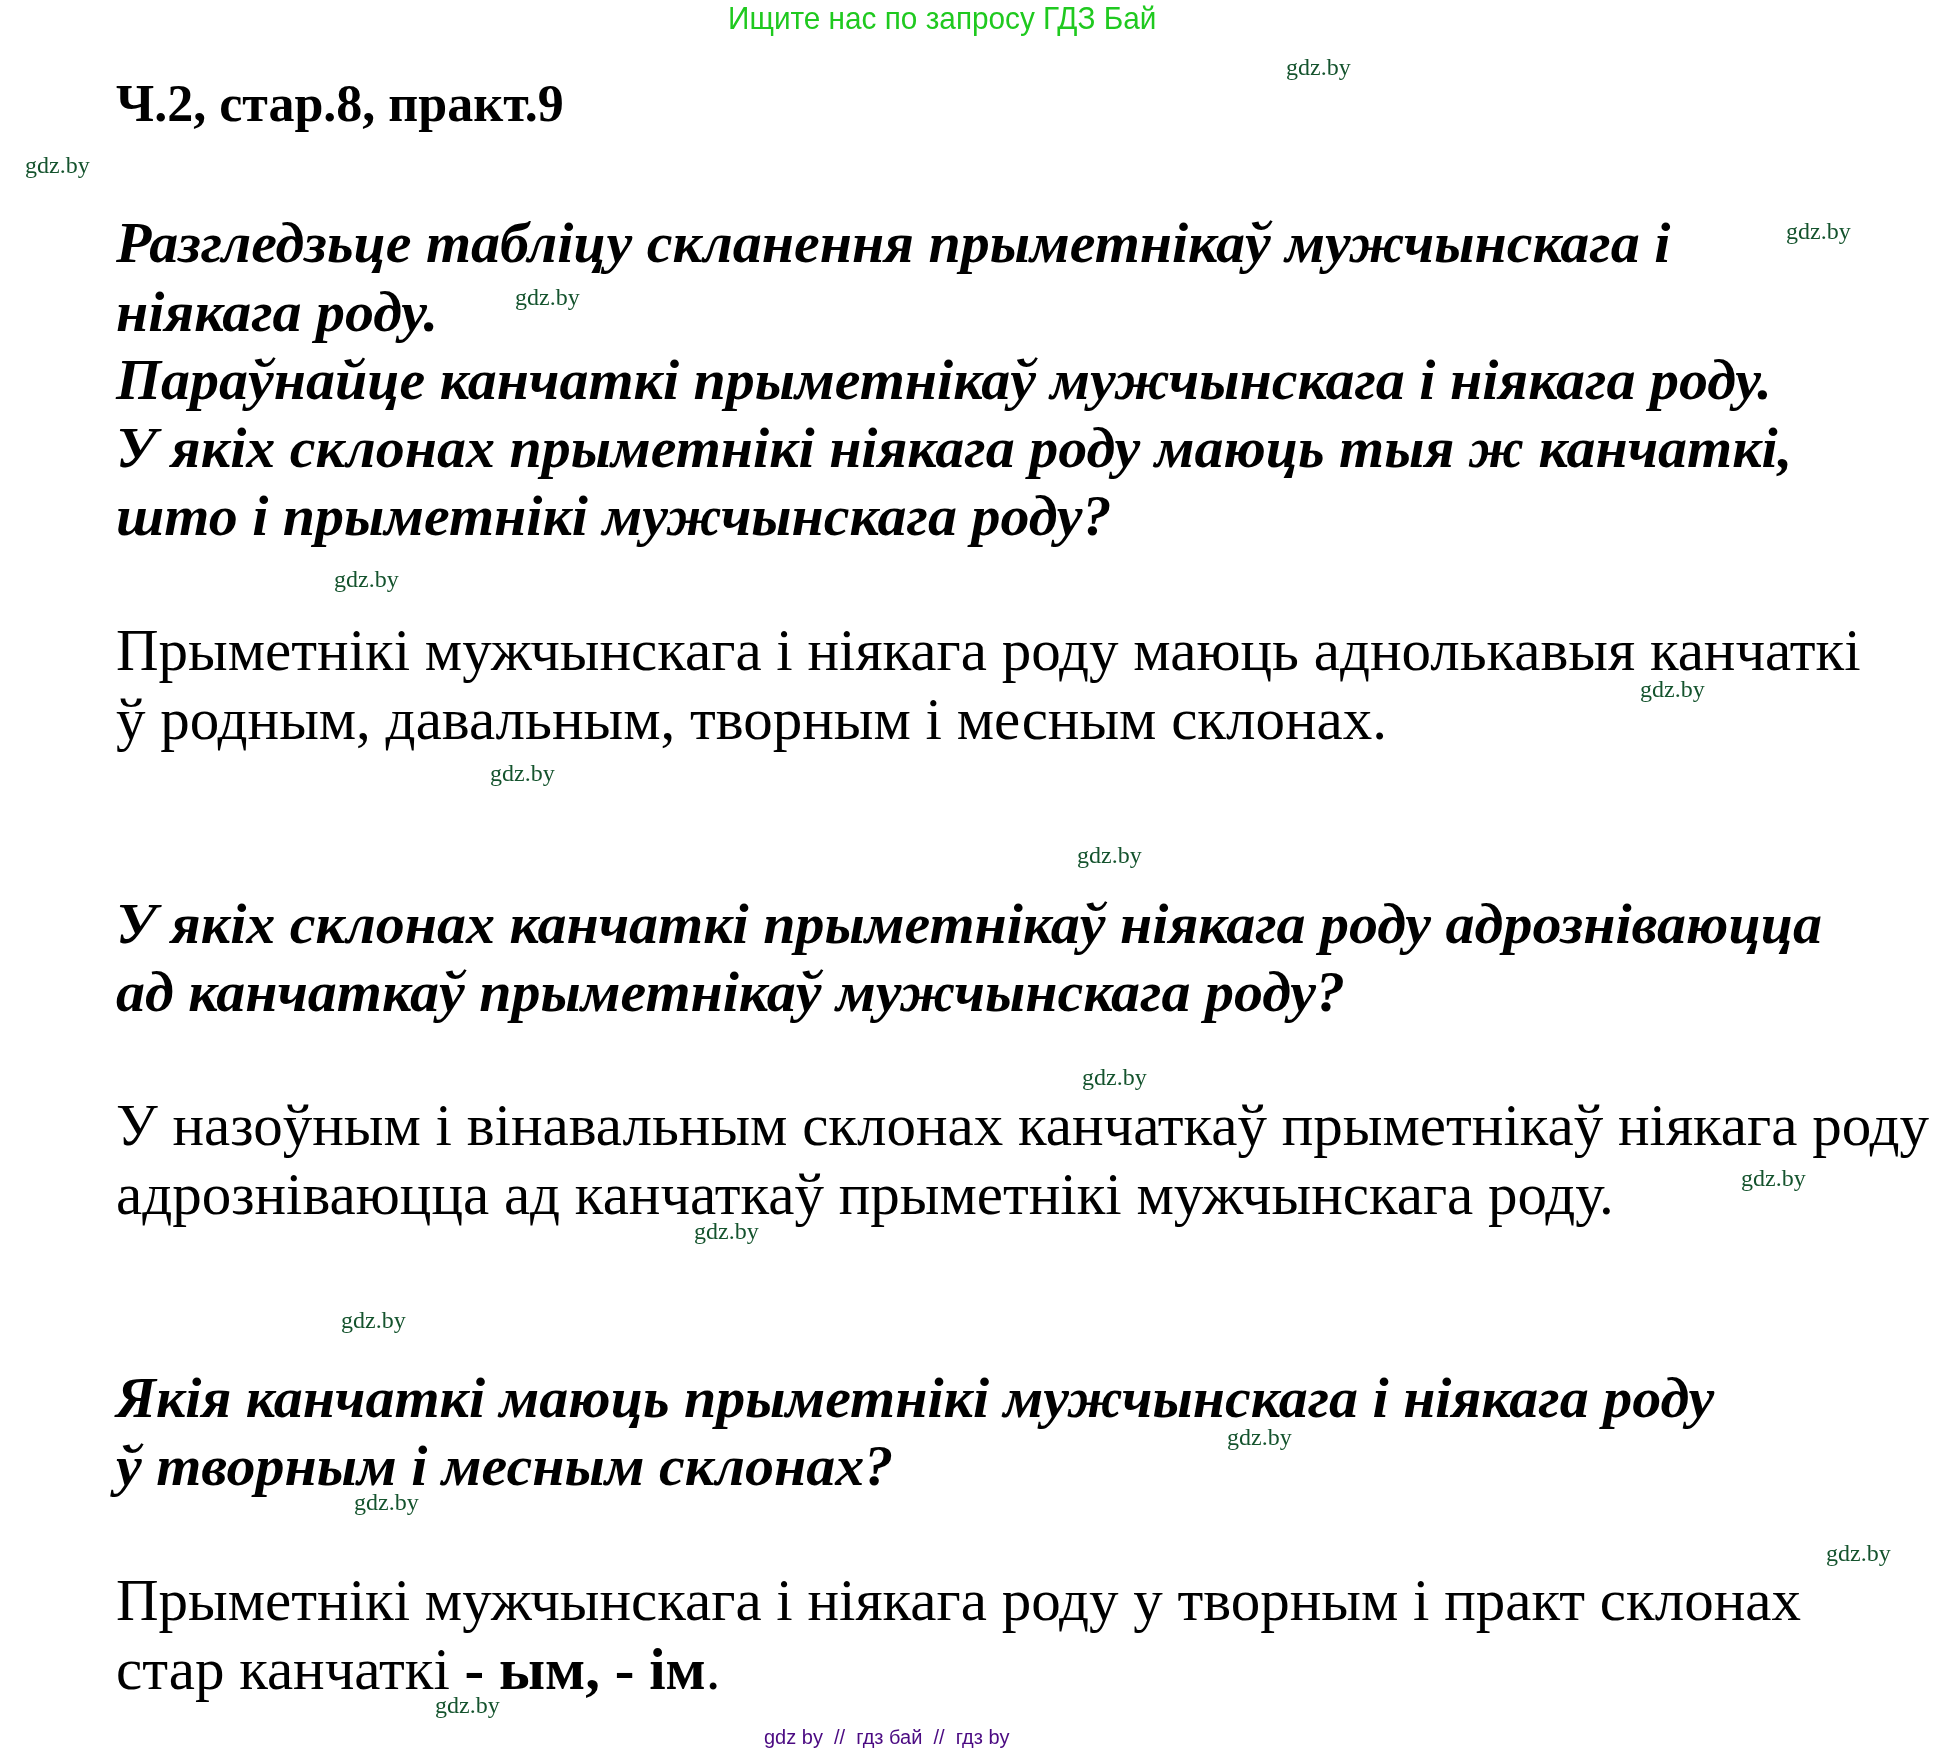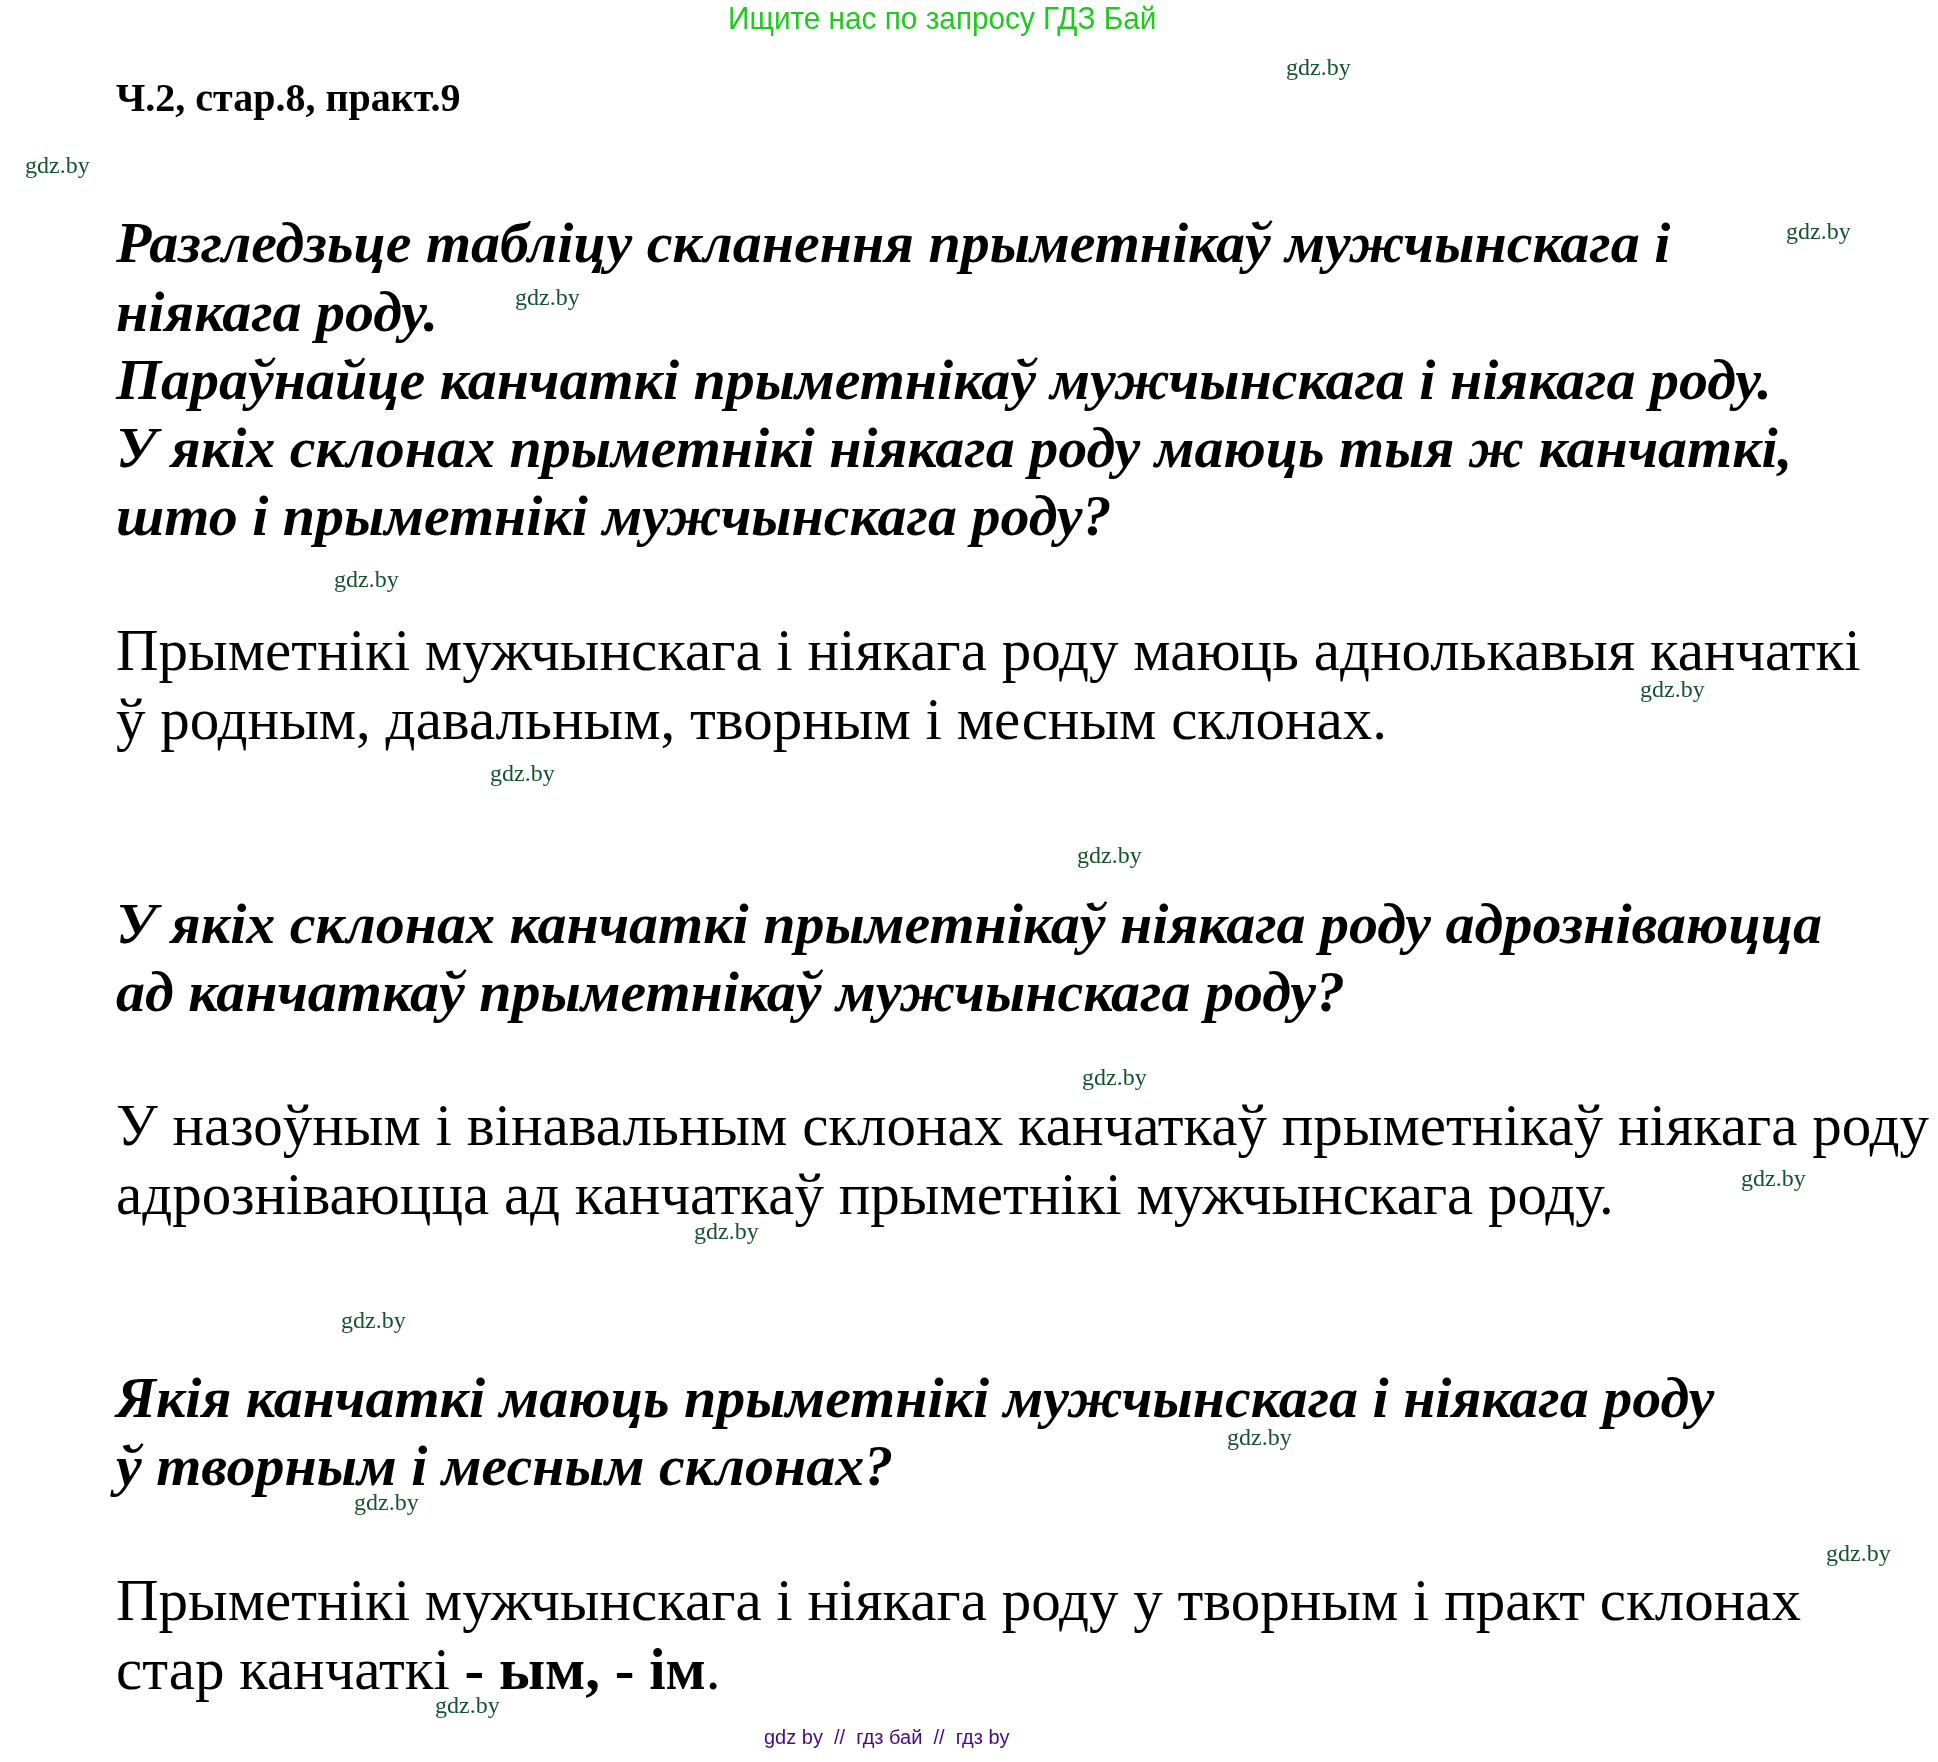--- a/index.html
+++ b/index.html
@@ -5,21 +5,21 @@
   html, body { margin: 0; padding: 0; background: #ffffff; }
   body { width: 1938px; height: 1762px; position: relative; overflow: hidden; }
   .abs { position: absolute; white-space: nowrap; }
   .header-link {
     font-family: "Liberation Sans", sans-serif;
     font-size: 32px; color: #1fc91f; top: 0px; left: 728px;
     transform: scaleX(0.93); transform-origin: left top;
   }
   .title {
     font-family: "Liberation Serif", serif; font-weight: bold;
-    font-size: 40px; color: #000; left: 116px; top: 74px;
+    font-size: 52px; color: #000; left: 116px; top: 74px;
   }
   .wm {
     font-family: Liberation Serif, serif;
     font-size: 24px; color: #14532d;
   }
   .q {
     font-family: "Liberation Serif", serif; font-weight: bold; font-style: italic;
     font-size: 58px; color: #000; left: 116px; line-height: 1;
   }
   .a {

